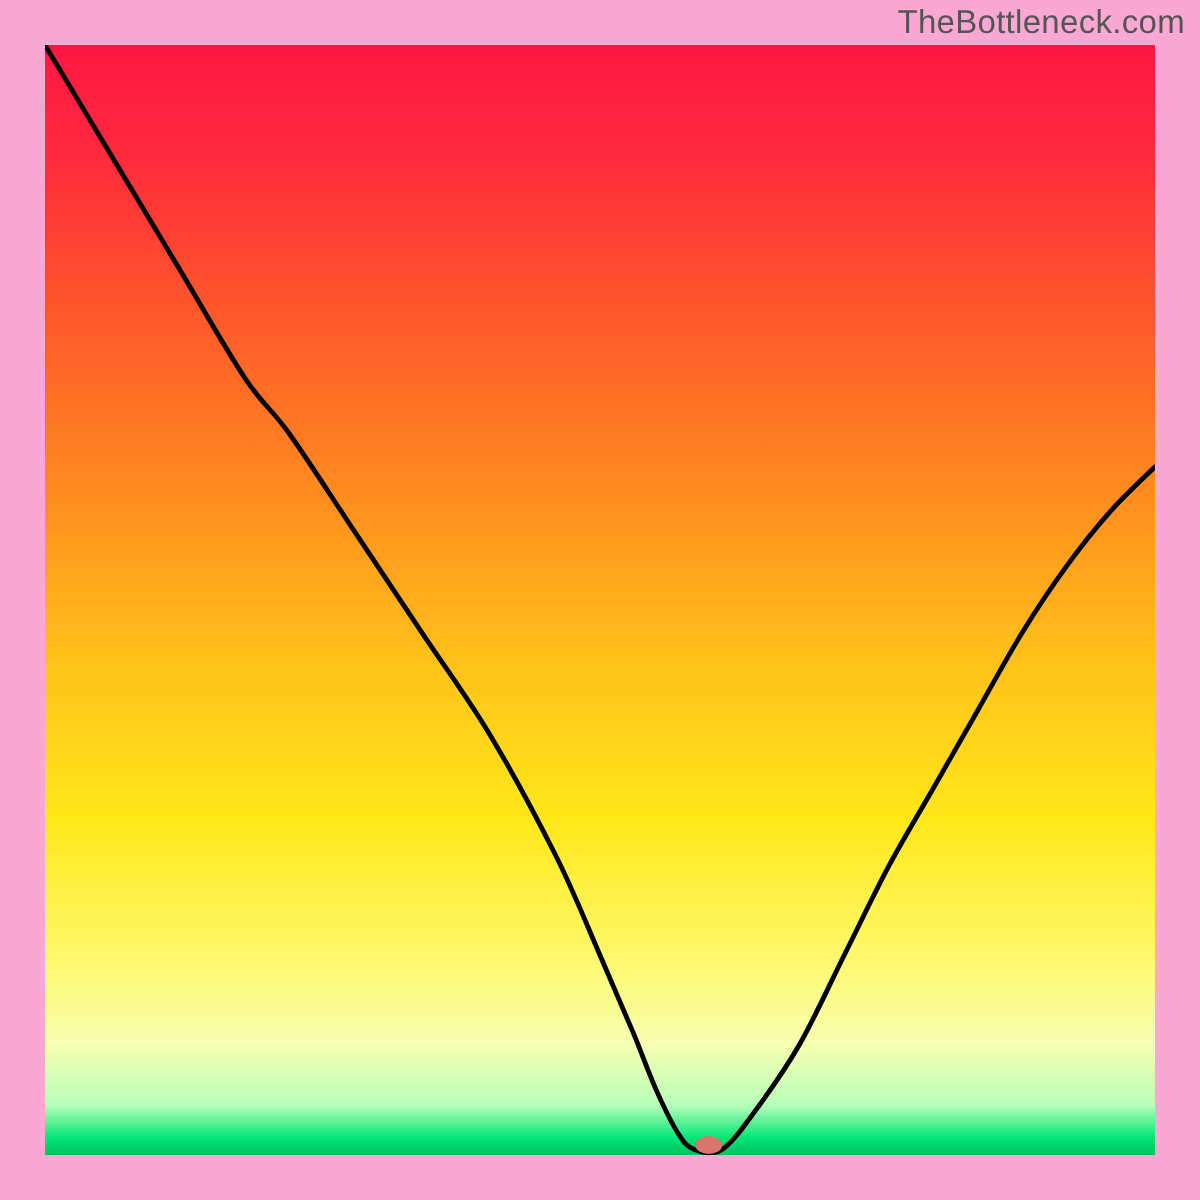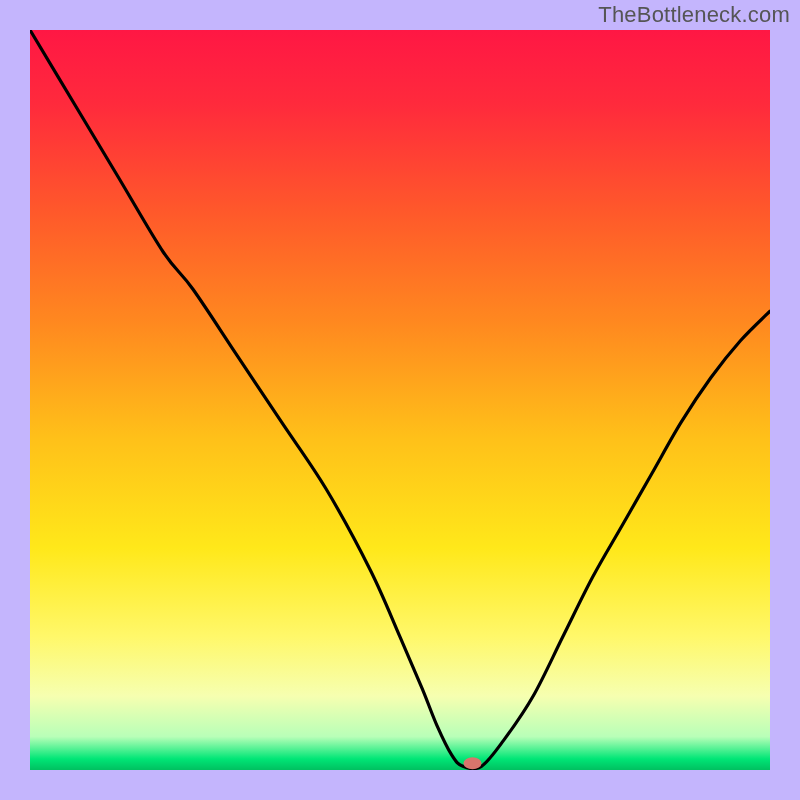--- a/index.html
+++ b/index.html
@@ -1,16 +1,16 @@
 <!DOCTYPE html>
 <html><head>
 <meta charset="utf-8">
 <style>
   html,body{margin:0;padding:0;width:800px;height:800px;overflow:hidden;background:#000;}
-  .frame{position:absolute;top:0;left:0;width:800px;height:800px;background:#c4b5fd;}
+  .frame{position:absolute;top:0;left:0;width:800px;height:800px;background:#f9a8d4;}
   .watermark{position:absolute;top:2px;right:10px;color:#555;font-family:Arial,Helvetica,sans-serif;font-size:22px;letter-spacing:0.2px;}
   .plot{position:absolute;top:30px;left:30px;width:740px;height:740px;}
   svg{display:block;}
 </style>
 </head>
 <body>
 <div class="frame">
 
   <div class="watermark">TheBottleneck.com</div>
 

